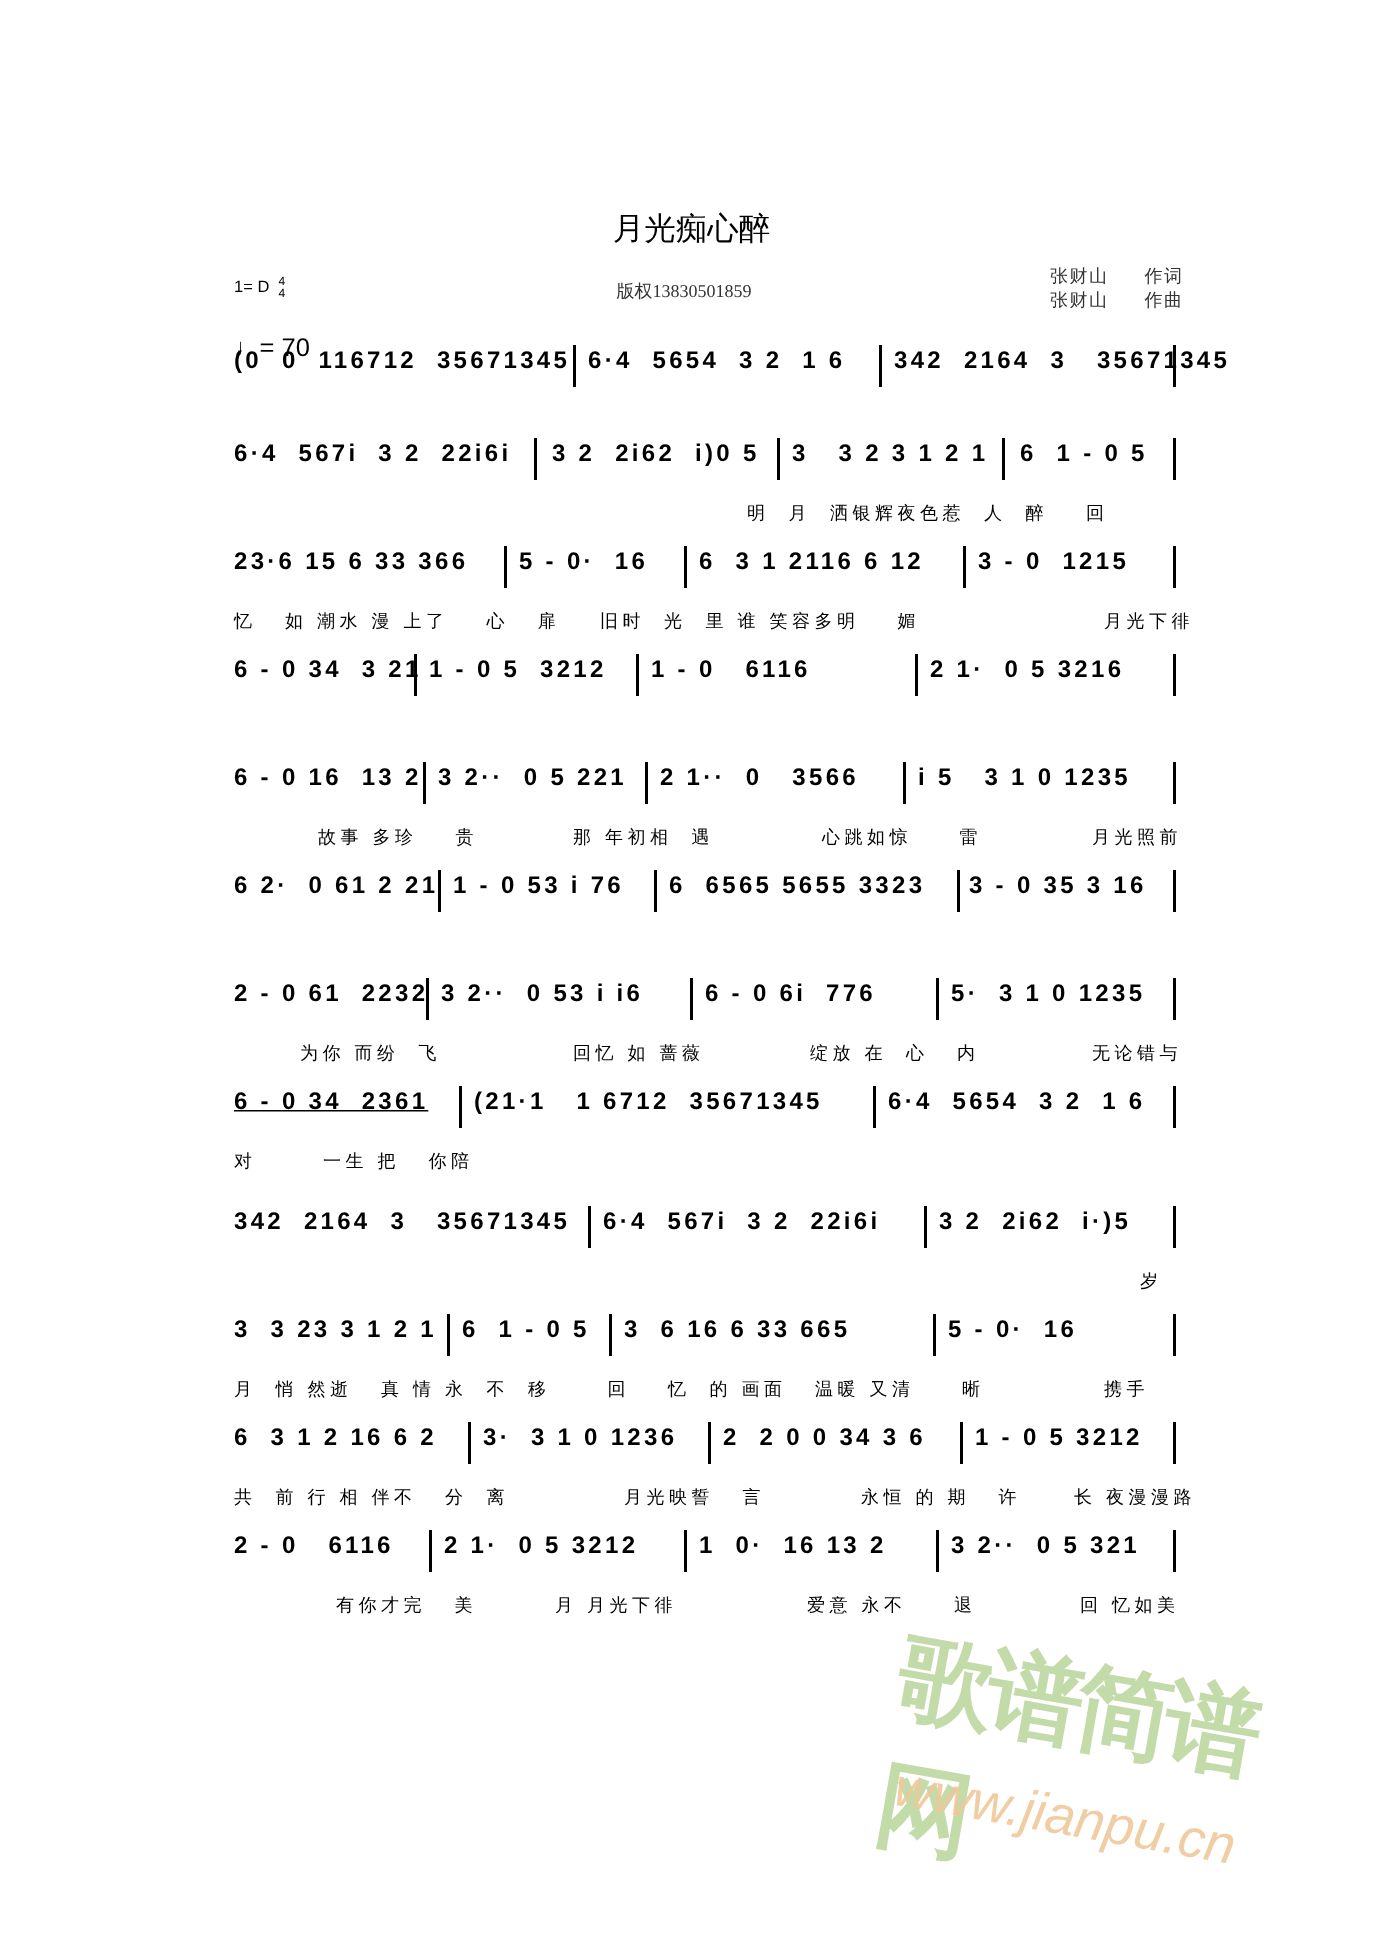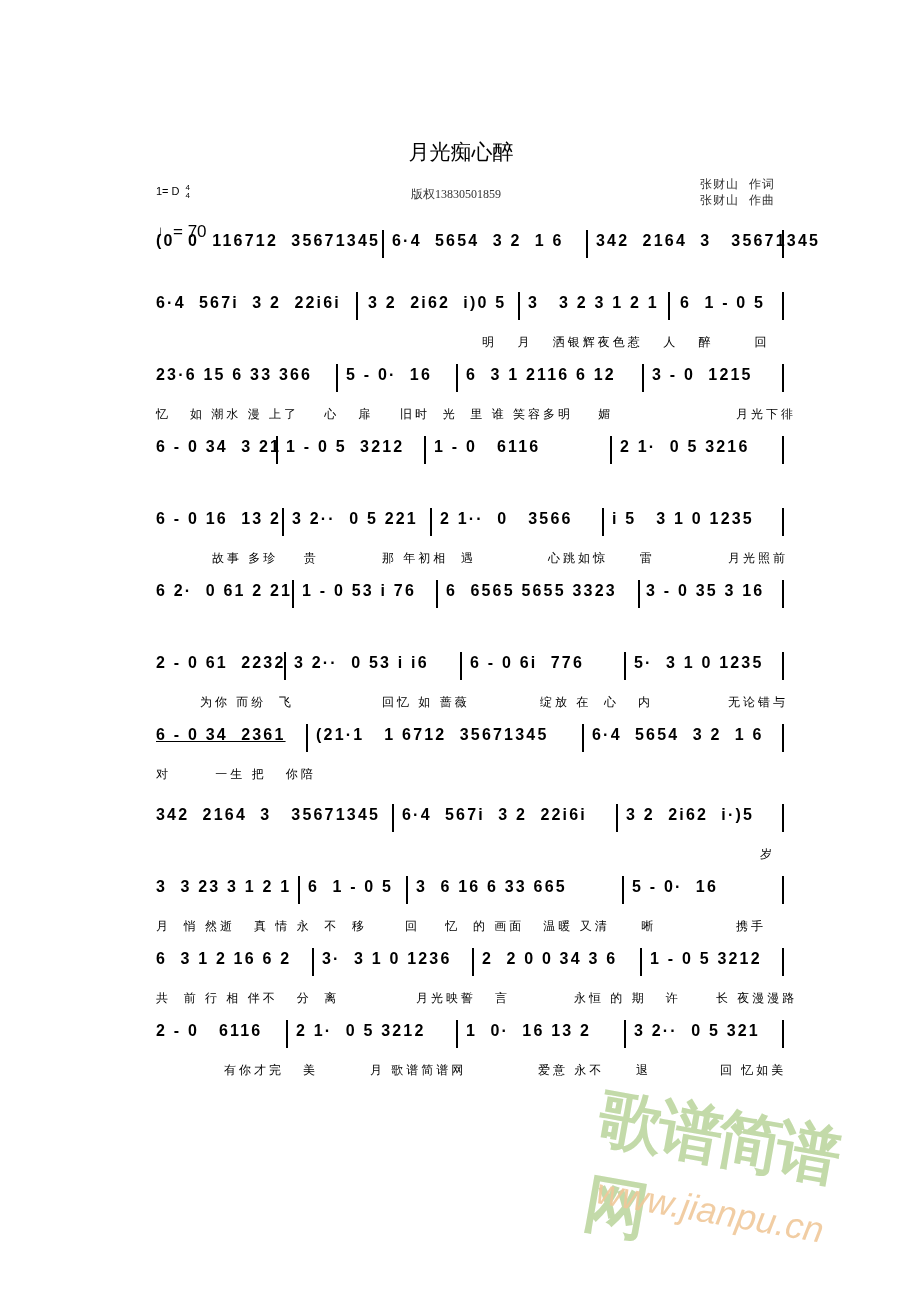--- a/index.html
+++ b/index.html
@@ -3,21 +3,21 @@
 <meta charset="utf-8">
 <style>
   html, body { margin:0; padding:0; background:#ffffff; }
   body { width:922px; height:1304px; position:relative; overflow:hidden; font-family:"Liberation Sans", sans-serif; color:#000; }
   .title { position:absolute; top:138px; left:0; width:922px; text-align:center; font-size:21px; }
   .key { position:absolute; left:156px; top:184px; font-size:11px; }
   .key .ts { display:inline-block; vertical-align:middle; font-size:8px; line-height:8px; text-align:center; margin-left:3px; }
   .tempo { position:absolute; left:156px; top:222px; font-size:17px; }
   .copyright { position:absolute; left:411px; top:186px; font-size:12px; color:#333; font-family:"Liberation Serif", serif; }
   .credits { position:absolute; left:700px; top:176px; font-size:12px; line-height:16px; color:#333; font-family:"Liberation Serif", serif; letter-spacing:1px; }
-  .credits div span { margin-left:10px; }
+  .credits div span { margin-left:24px; }
   .line { position:absolute; left:156px; width:628px; }
   .notes { position:relative; height:28px; font-weight:bold; font-size:16px; letter-spacing:2.2px; white-space:pre; }
   .notes .seg { position:absolute; top:0; }
   .notes .bar { position:absolute; top:-2px; width:1.5px; height:28px; background:#000; }
   .lyrics { position:relative; height:20px; font-size:12px; margin-top:12px; white-space:pre; letter-spacing:3px; }
   .lyrics .lseg { position:absolute; top:0; }
   .watermark { position:absolute; left:585px; top:1090px; width:300px; height:170px; pointer-events:none; }
   .wm-cn { position:absolute; left:5px; top:8px; font-size:64px; font-weight:bold; color:#b9d49b; transform:rotate(10deg); letter-spacing:-4px; opacity:0.85; font-family:"DejaVu Sans", sans-serif; }
   .wm-url { position:absolute; left:10px; top:100px; font-size:36px; color:#f0c89a; font-style:italic; transform:rotate(10deg); opacity:0.9; }
 </style>
@@ -44,21 +44,21 @@
   </div>
 </div>
 
 <div id="score">
     <div class="line" style="top: 232px;">
       <div class="notes"><span class="seg" style="left: 0px;">(0  0  116712  35671345</span><span class="seg" style="left: 236px;">6·4  5654  3 2  1 6</span><span class="seg" style="left: 440px;">342  2164  3   35671345</span><span class="bar" style="left: 226px;"></span><span class="bar" style="left: 430px;"></span><span class="bar" style="left: 626px;"></span></div>
       <div class="lyrics"></div>
     </div>
     <div class="line" style="top: 294px;">
       <div class="notes"><span class="seg" style="left: 0px;">6·4  567i  3 2  22i6i</span><span class="seg" style="left: 212px;">3 2  2i62  i)0 5</span><span class="seg" style="left: 372px;">3   3 2 3 1 2 1</span><span class="seg" style="left: 524px;">6  1 - 0 5</span><span class="bar" style="left: 200px;"></span><span class="bar" style="left: 362px;"></span><span class="bar" style="left: 512px;"></span><span class="bar" style="left: 626px;"></span></div>
-      <div class="lyrics"><span class="lseg" style="left: 326px; font-family: Liberation Mono, monospace;">明  月  洒银辉夜色惹  人  醉    回</span></div>
+      <div class="lyrics"><span class="lseg" style="left: 342px;">明  月  洒银辉夜色惹  人  醉    回</span></div>
     </div>
     <div class="line" style="top: 366px;">
       <div class="notes"><span class="seg" style="left: 0px;">23·6 15 6 33 366</span><span class="seg" style="left: 190px;">5 - 0·  16</span><span class="seg" style="left: 310px;">6  3 1 2116 6 12</span><span class="seg" style="left: 496px;">3 - 0  1215</span><span class="bar" style="left: 180px;"></span><span class="bar" style="left: 300px;"></span><span class="bar" style="left: 486px;"></span><span class="bar" style="left: 626px;"></span></div>
       <div class="lyrics"><span class="lseg" style="left: 0px;">忆   如 潮水 漫 上了    心   扉</span><span class="lseg" style="left: 244px;">旧时  光  里 谁 笑容多明    媚</span><span class="lseg" style="left: 580px;">月光下徘</span></div>
     </div>
     <div class="line" style="top: 438px;">
       <div class="notes"><span class="seg" style="left: 0px;">6 - 0 34  3 21</span><span class="seg" style="left: 130px;">1 - 0 5  3212</span><span class="seg" style="left: 278px;">1 - 0   6116</span><span class="seg" style="left: 464px;">2 1·  0 5 3216</span><span class="bar" style="left: 120px;"></span><span class="bar" style="left: 268px;"></span><span class="bar" style="left: 454px;"></span><span class="bar" style="left: 626px;"></span></div>
     </div>
     <div class="line" style="top: 510px;">
       <div class="notes"><span class="seg" style="left: 0px;">6 - 0 16  13 2</span><span class="seg" style="left: 136px;">3 2··  0 5 221</span><span class="seg" style="left: 284px;">2 1··  0   3566</span><span class="seg" style="left: 456px;">i 5   3 1 0 1235</span><span class="bar" style="left: 126px;"></span><span class="bar" style="left: 274px;"></span><span class="bar" style="left: 446px;"></span><span class="bar" style="left: 626px;"></span></div>
@@ -82,20 +82,20 @@
     <div class="line" style="top: 878px;">
       <div class="notes"><span class="seg" style="left: 0px;">3  3 23 3 1 2 1</span><span class="seg" style="left: 152px;">6  1 - 0 5</span><span class="seg" style="left: 260px;">3  6 16 6 33 665</span><span class="seg" style="left: 476px;">5 - 0·  16</span><span class="bar" style="left: 142px;"></span><span class="bar" style="left: 250px;"></span><span class="bar" style="left: 466px;"></span><span class="bar" style="left: 626px;"></span></div>
       <div class="lyrics"><span class="lseg" style="left: 0px;">月  悄 然逝   真 情 永  不  移      回    忆  的 画面   温暖 又清     晰</span><span class="lseg" style="left: 580px;">携手</span></div>
     </div>
     <div class="line" style="top: 950px;">
       <div class="notes"><span class="seg" style="left: 0px;">6  3 1 2 16 6 2</span><span class="seg" style="left: 166px;">3·  3 1 0 1236</span><span class="seg" style="left: 326px;">2  2 0 0 34 3 6</span><span class="seg" style="left: 494px;">1 - 0 5 3212</span><span class="bar" style="left: 156px;"></span><span class="bar" style="left: 316px;"></span><span class="bar" style="left: 484px;"></span><span class="bar" style="left: 626px;"></span></div>
       <div class="lyrics"><span class="lseg" style="left: 0px;">共  前 行 相 伴不   分  离</span><span class="lseg" style="left: 260px;">月光映誓   言</span><span class="lseg" style="left: 418px;">永恒 的 期   许</span><span class="lseg" style="left: 560px;">长 夜漫漫路</span></div>
     </div>
     <div class="line" style="top: 1022px;">
       <div class="notes"><span class="seg" style="left: 0px;">2 - 0   6116</span><span class="seg" style="left: 140px;">2 1·  0 5 3212</span><span class="seg" style="left: 310px;">1  0·  16 13 2</span><span class="seg" style="left: 478px;">3 2··  0 5 321</span><span class="bar" style="left: 130px;"></span><span class="bar" style="left: 300px;"></span><span class="bar" style="left: 468px;"></span><span class="bar" style="left: 626px;"></span></div>
-      <div class="lyrics"><span class="lseg" style="left: 68px;">有你才完   美</span><span class="lseg" style="left: 214px;">月 歌谱简谱网</span><span class="lseg" style="left: 382px;">爱意 永不     退</span><span class="lseg" style="left: 564px; text-align: right;">回 忆如美</span></div>
+      <div class="lyrics"><span class="lseg" style="left: 68px;">有你才完   美</span><span class="lseg" style="left: 214px;">月 月光下徘</span><span class="lseg" style="left: 382px;">爱意 永不     退</span><span class="lseg" style="left: 564px; text-align: right;">回 忆如美</span></div>
     </div>
   </div>
 
 <div class="watermark">
   <div class="wm-cn">歌谱简谱网</div>
   <div class="wm-url">www.jianpu.cn</div>
 </div>
 
 </body></html>

